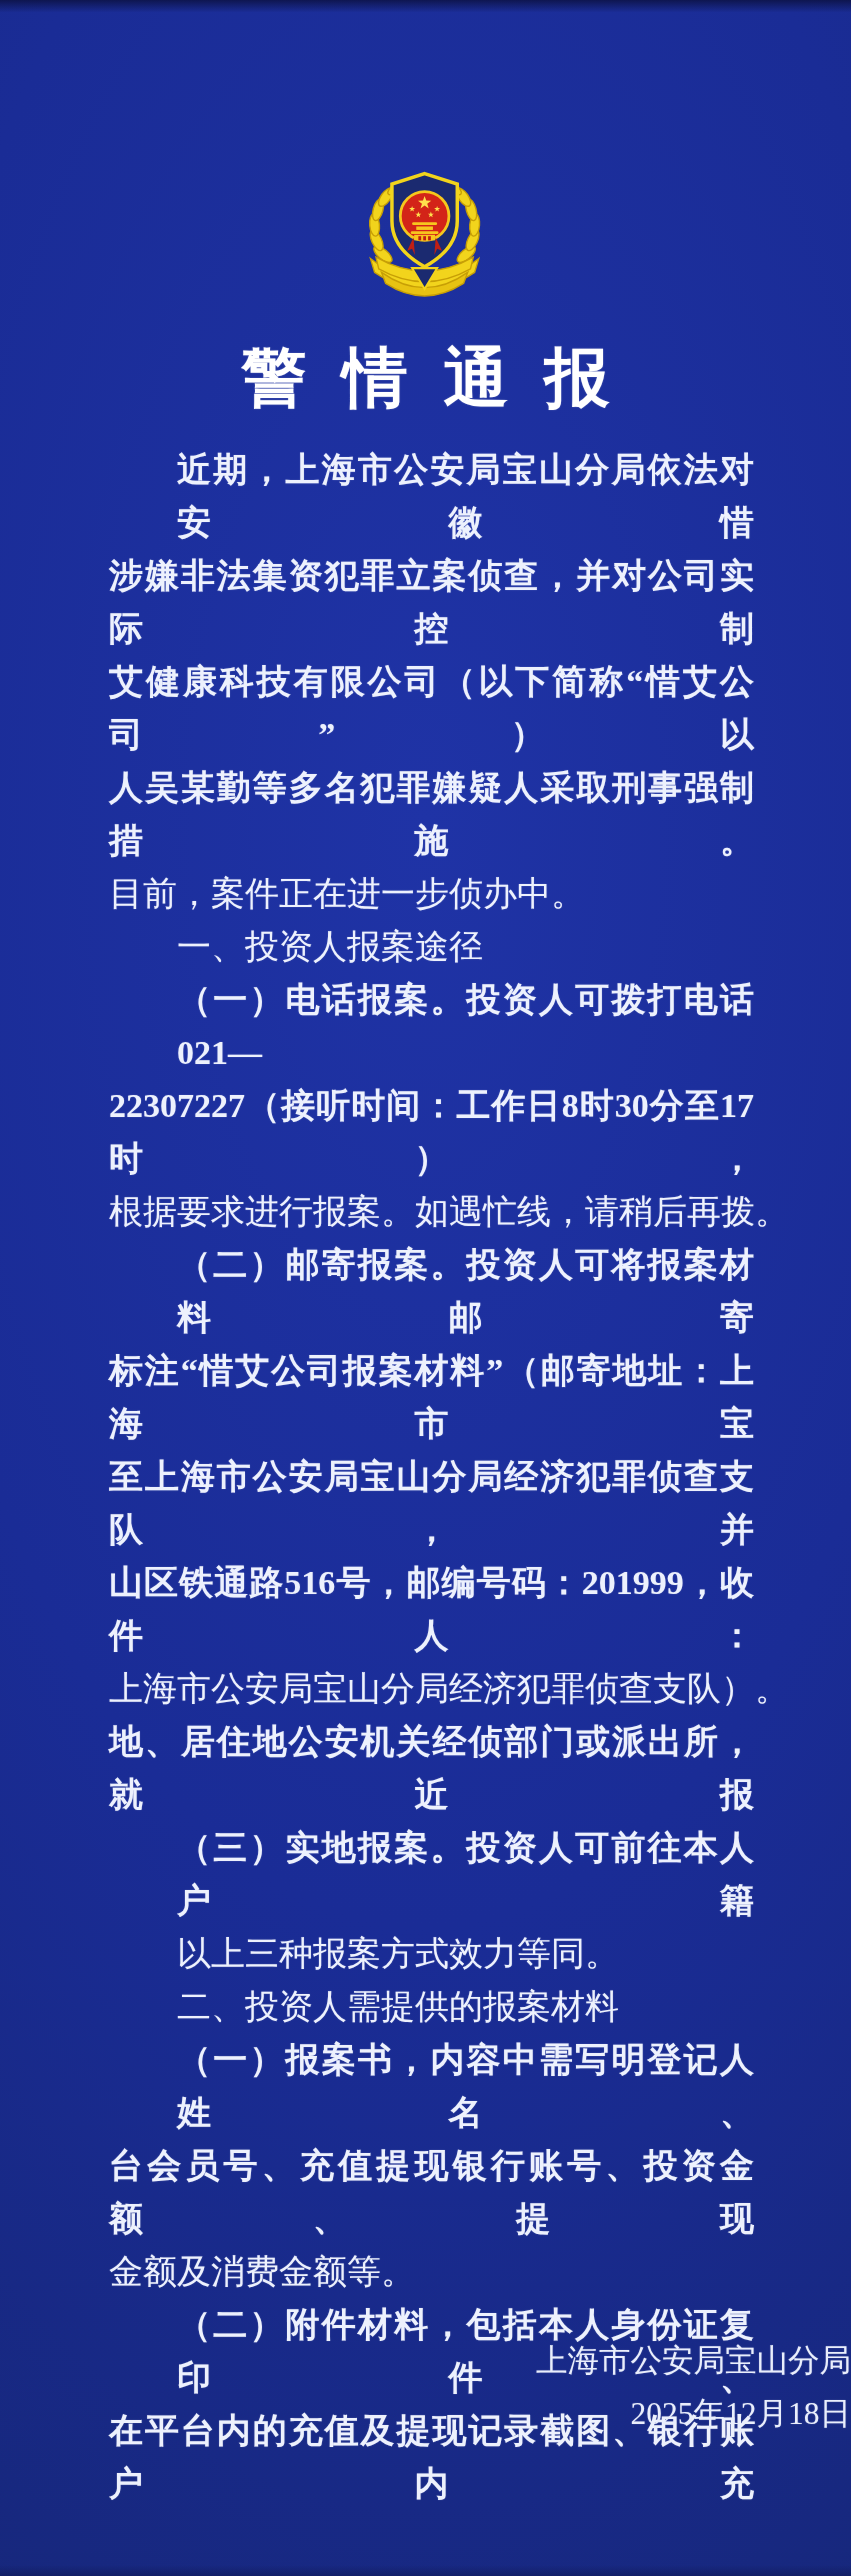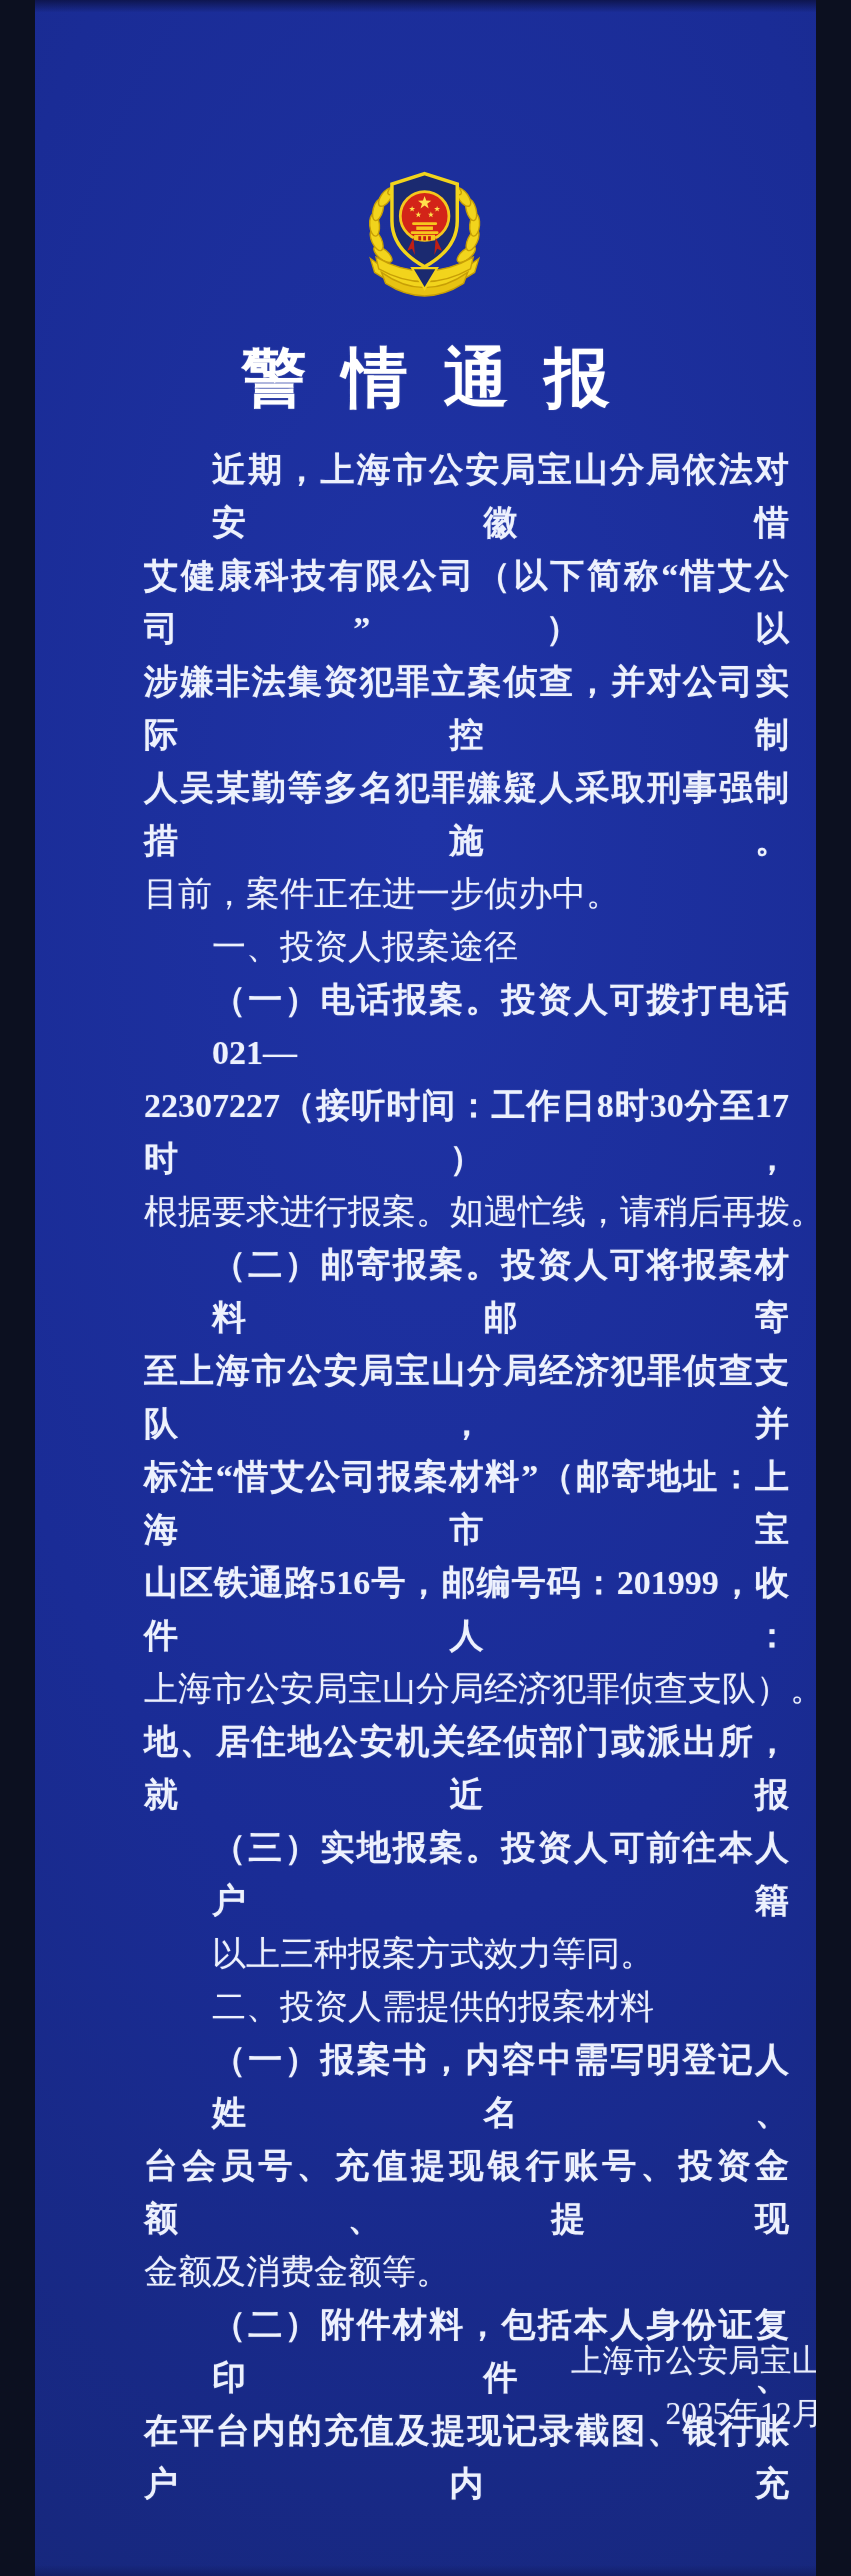--- a/index.html
+++ b/index.html
@@ -1,18 +1,18 @@
 <!DOCTYPE html>
 <html style="font-size:12.6px"><head>
 <meta charset="utf-8">
 <style>
   html,body{margin:0;padding:0;background:#0c1020;}
   .canvas{
     position:relative;
-    width:781px;height:2576px;
+    width:851px;height:2576px;
     margin:0 auto;
     overflow:hidden;
     font-family:"Liberation Serif","DejaVu Serif",serif;
     background:
       linear-gradient(180deg, rgba(10,14,56,.75) 0px, rgba(10,14,56,0) 12.6px),
       linear-gradient(0deg, rgba(10,14,56,.35) 0px, rgba(10,14,56,0) 11px),
       radial-gradient(140% 95% at 50% 32%, #1f33a6 0%, #1a2c96 45%, #15256f 100%);
   }
   
   .emblem{
@@ -124,31 +124,31 @@
 
       <path d="M84,108 l-9,19 7,-3 4,9 Z" fill="#c01f14"></path>
       <path d="M116,108 l9,19 -7,-3 -4,9 Z" fill="#c01f14"></path>
     </svg>
   </div>
 
   <div class="title">警情通报</div>
 
   <div class="body">
     <div class="line ind fill">近期，上海市公安局宝山分局依法对安徽惜</div>
+    <div class="line fill">涉嫌非法集资犯罪立案侦查，并对公司实际控制</div>
     <div class="line fill">艾健康科技有限公司（以下简称“惜艾公司”）以</div>
-    <div class="line fill">涉嫌非法集资犯罪立案侦查，并对公司实际控制</div>
     <div class="line fill">人吴某勤等多名犯罪嫌疑人采取刑事强制措施。</div>
     <div class="line">目前，案件正在进一步侦办中。</div>
     <div class="line ind">一、投资人报案途径</div>
     <div class="line ind fill">（一）电话报案。投资人可拨打电话021—</div>
     <div class="line fill">22307227（接听时间：工作日8时30分至17时），</div>
     <div class="line">根据要求进行报案。如遇忙线，请稍后再拨。</div>
     <div class="line ind fill">（二）邮寄报案。投资人可将报案材料邮寄</div>
+    <div class="line fill">标注“惜艾公司报案材料”（邮寄地址：上海市宝</div>
     <div class="line fill">至上海市公安局宝山分局经济犯罪侦查支队，并</div>
-    <div class="line fill">标注“惜艾公司报案材料”（邮寄地址：上海市宝</div>
     <div class="line fill">山区铁通路516号，邮编号码：201999，收件人：</div>
     <div class="line">上海市公安局宝山分局经济犯罪侦查支队）。</div>
     <div class="line fill">地、居住地公安机关经侦部门或派出所，就近报</div>
     <div class="line ind fill">（三）实地报案。投资人可前往本人户籍</div>
     <div class="line ind">以上三种报案方式效力等同。</div>
     <div class="line ind">二、投资人需提供的报案材料</div>
     <div class="line ind fill">（一）报案书，内容中需写明登记人姓名、</div>
     <div class="line fill">台会员号、充值提现银行账号、投资金额、提现</div>
     <div class="line">金额及消费金额等。</div>
     <div class="line ind fill">（二）附件材料，包括本人身份证复印件、</div>

